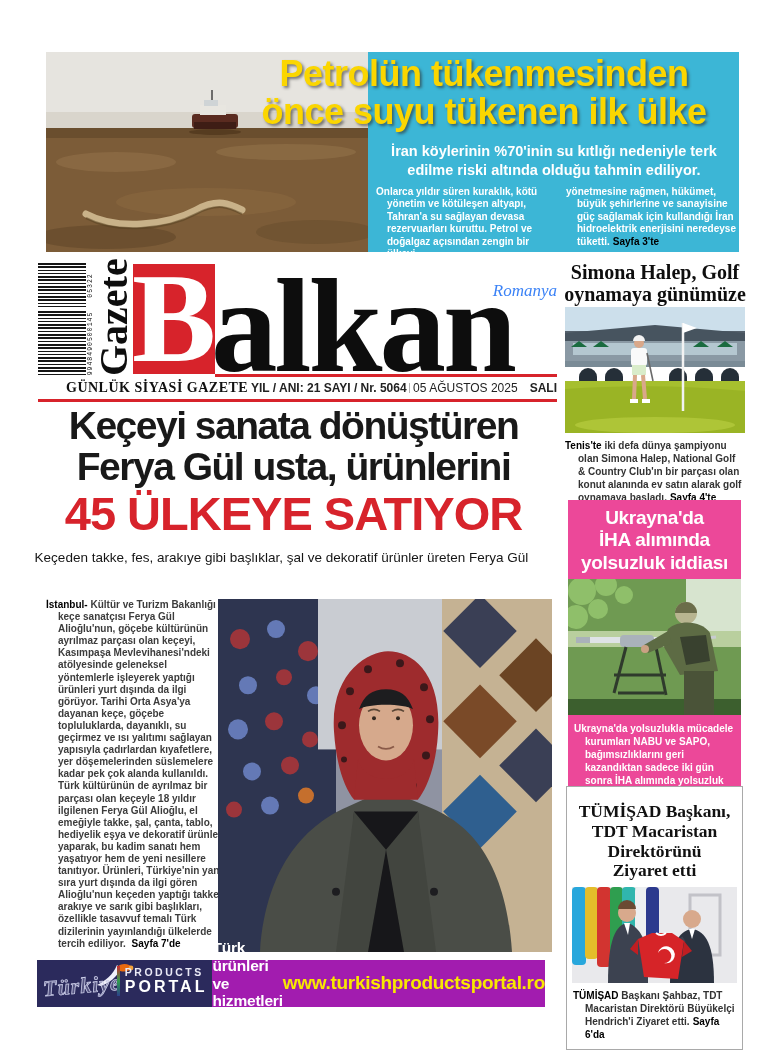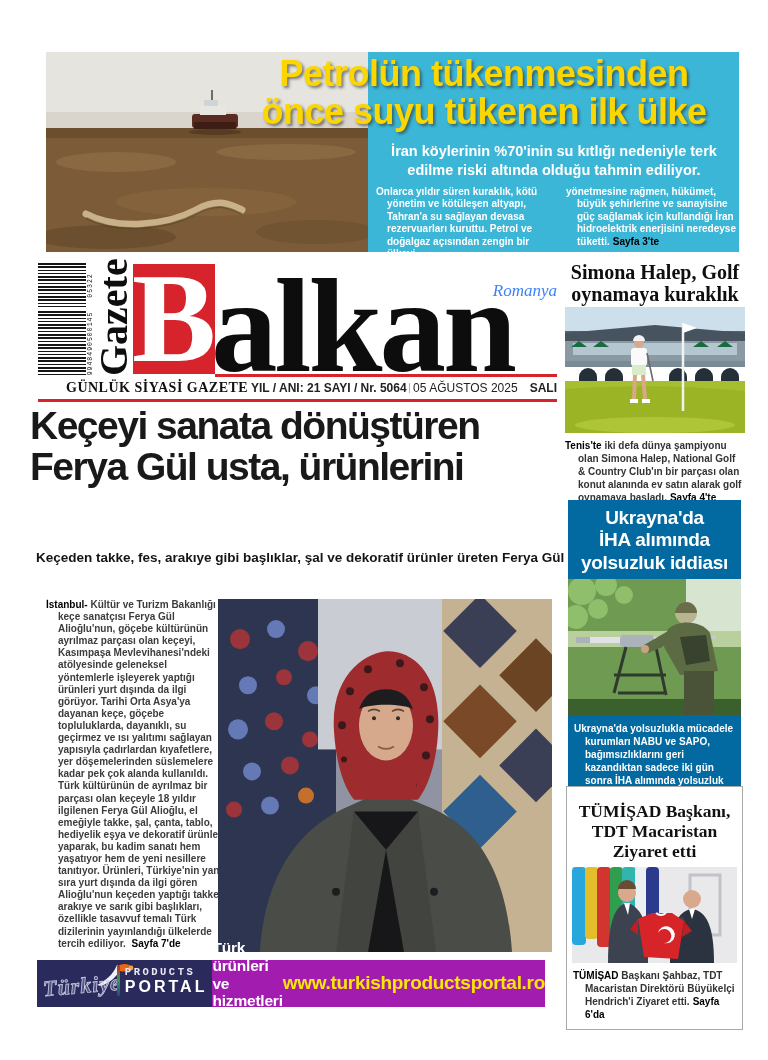--- a/index.html
+++ b/index.html
@@ -54,34 +54,34 @@
   .simona-title{left:563px;top:261px;width:184px;text-align:center;
     font-family:"Liberation Serif",serif;font-weight:bold;font-size:20px;
     line-height:1.12;color:#0e0e0e;}
   .simona-photo{left:565px;top:307px;width:180px;height:126px;display:block;}
   .simona-caption{left:565px;top:439px;width:180px;font-size:10px;font-weight:bold;
     line-height:1.3;color:#333;padding-left:13px;text-indent:-13px;box-sizing:border-box;}
   .caption-lead{color:#000;}
   .pageref{color:#000;margin-left:3px;}
 
   
-  .hl-black{left:30px;top:406px;width:527px;text-align:left;color:#191919;
+  .hl-black{left:30px;top:406px;width:527px;text-align:center;color:#191919;
     font-weight:bold;font-size:39px;line-height:1.05;letter-spacing:-1.5px;white-space:nowrap;}
   .hl-red{left:30px;top:489px;width:527px;text-align:center;color:#d7232b;
     font-weight:bold;font-size:47px;line-height:1.05;letter-spacing:-1px;white-space:nowrap;}
-  .deck{left:36px;top:549px;width:519px;text-align:center;color:#151515;
-    font-weight:bold;font-size:13.5px;line-height:1.33;white-space:nowrap;}
+  .deck{left:22px;top:549px;width:519px;text-align:center;color:#151515;
+    font-weight:normal;font-size:13.5px;line-height:1.33;white-space:nowrap;}
   .body-col{left:46px;top:599px;width:179px;height:358px;overflow:hidden;
     font-size:10px;font-weight:bold;color:#3c3c3c;line-height:1.21;
     padding-left:12px;text-indent:-12px;box-sizing:border-box;}
   .body-lead{color:#000;}
   .main-photo{left:218px;top:599px;width:334px;height:353px;display:block;}
 
   
-  .ukraine{left:568px;top:500px;width:173px;background:#0369a1;color:#fff;}
+  .ukraine{left:568px;top:500px;width:173px;background:#ec4899;color:#fff;}
   .uk-title{padding:7px 2px 5px;text-align:center;font-weight:bold;font-size:19px;
     line-height:1.18;letter-spacing:-0.3px;}
   .uk-photo{display:block;width:173px;height:136px;}
   .uk-caption{padding:7px 6px 9px;font-size:10px;font-weight:bold;line-height:1.3;
     padding-left:17px;text-indent:-11px;}
 
   
   .tumisad{left:566px;top:786px;width:177px;background:#fff;border:1px solid #a9a9a9;
     box-sizing:border-box;}
   .tu-title{padding-top:15px;text-align:center;font-family:"Liberation Serif",serif;
@@ -93,21 +93,21 @@
   
   .banner{left:37px;top:960px;width:508px;height:47px;display:flex;}
   .bn-left{width:187px;background:#2b2a5c;position:relative;overflow:hidden;}
   .turkiye-script{position:absolute;left:6px;top:13px;font-family:"Liberation Serif",serif;
     font-style:italic;font-weight:bold;font-size:22px;color:rgba(210,212,238,0.25);
     -webkit-text-stroke:0.8px #c9cbe6;transform:rotate(-5deg);letter-spacing:1px;}
   .bird{position:absolute;left:54px;top:1px;width:48px;height:26px;}
   .pp{position:absolute;right:5px;top:6px;display:flex;flex-direction:column;
     border-left:3px solid;border-image:linear-gradient(#d7232b,#2f9e4f,#2c3a8e) 1;
     padding-left:5px;}
-  .pp-products{font-size:10.5px;font-weight:bold;letter-spacing:2.5px;color:#e9e9f6;font-family:Liberation Mono, monospace;}
+  .pp-products{font-size:10.5px;font-weight:bold;letter-spacing:2.5px;color:#e9e9f6;}
   .pp-portal{font-size:16px;font-weight:bold;letter-spacing:3px;color:#fff;line-height:1.1;}
   .bn-right{flex:1;background:#a21caf;display:flex;flex-direction:row;
     align-items:center;}
   .bn-line1{color:#fff;font-weight:bold;font-size:15.5px;letter-spacing:-0.2px;line-height:1.15;}
   .bn-url{color:#f8e800;font-weight:bold;font-size:19px;letter-spacing:-0.3px;line-height:1.1;}
 </style>
 </head>
 <body>
 
 <div class="page">
@@ -160,21 +160,21 @@
   <div class="abs info-row">
     <span class="tagline">GÜNLÜK SİYASİ GAZETE</span>
     <span class="issue">YIL / ANI: 21 SAYI / Nr. 5064</span>
     <span class="vdiv"></span>
     <span class="dateline"><span>05 AĞUSTOS 2025</span><b>SALI</b></span>
   </div>
   <div class="abs red-rule"></div>
 
   <div class="abs simona-title">
     <div>Simona Halep, Golf</div>
-    <div>oynamaya kuraklık</div>
+    <div>oynamaya günümüze</div>
   </div>
   <svg class="abs simona-photo" viewBox="0 0 180 126" preserveAspectRatio="none">
     <rect x="0" y="0" width="180" height="40" fill="#ccdfeb"></rect>
     <rect x="0" y="24" width="180" height="12" fill="#55616c"></rect>
     <path d="M0,26 L90,18 L180,26 L180,36 L0,36 Z" fill="#47545f"></path>
     <rect x="0" y="34" width="180" height="20" fill="#8a99a4"></rect>
     <rect x="8" y="36" width="164" height="12" fill="#b4c7d0"></rect>
     <g fill="#1a6b3f">
       <path d="M6,40 l8,-6 l8,6 Z"></path>
         <path d="M28,40 l8,-6 l8,6 Z"></path>
@@ -205,20 +205,21 @@
         <rect x="77" y="92" width="8" height="4" fill="#fff"></rect>
       <line x1="82" y1="46" x2="88" y2="74" stroke="#6a6a6a" stroke-width="1.6"></line>
     </g>
   </svg>
   <div class="abs simona-caption"><b class="caption-lead">Tenis'te</b><span> iki defa dünya şampiyonu olan Simona Halep, National Golf &amp; Country Club'ın bir parçası olan konut alanında ev satın alarak golf oynamaya başladı.</span><b class="pageref">Sayfa 4'te</b></div>
 
   <div class="abs hl-black">
     <div>Keçeyi sanata dönüştüren</div>
     <div>Ferya Gül usta, ürünlerini</div>
   </div>
+  <div class="abs hl-red">45 ÜLKEYE SATIYOR</div>
   <div class="abs deck">
     <div>Keçeden takke, fes, arakıye gibi başlıklar, şal ve dekoratif ürünler üreten Ferya Gül</div>
   </div>
   <div class="abs body-col"><b class="body-lead">İstanbul-</b><span> Kültür ve Turizm Bakanlığı keçe sanatçısı Ferya Gül Alioğlu'nun, göçebe kültürünün ayrılmaz parçası olan keçeyi, Kasımpaşa Mevlevihanesi'ndeki atölyesinde geleneksel yöntemlerle işleyerek yaptığı ürünleri yurt dışında da ilgi görüyor. Tarihi Orta Asya'ya dayanan keçe, göçebe topluluklarda, dayanıklı, su geçirmez ve ısı yalıtımı sağlayan yapısıyla çadırlardan kıyafetlere, yer döşemelerinden süslemelere kadar pek çok alanda kullanıldı. Türk kültürünün de ayrılmaz bir parçası olan keçeyle 18 yıldır ilgilenen Ferya Gül Alioğlu, el emeğiyle takke, şal, çanta, tablo, hediyelik eşya ve dekoratif ürünler yaparak, bu kadim sanatı hem yaşatıyor hem de yeni nesillere tanıtıyor. Ürünleri, Türkiye'nin yanı sıra yurt dışında da ilgi gören Alioğlu'nun keçeden yaptığı takke, arakıye ve sarık gibi başlıkları, özellikle tasavvuf temalı Türk dizilerinin yayınlandığı ülkelerde tercih ediliyor.</span> <b class="pageref">Sayfa 7'de</b></div>
 
   <svg class="abs main-photo" viewBox="0 0 334 352" preserveAspectRatio="none">
     <rect x="0" y="0" width="334" height="352" fill="#8f93a2"></rect>
     <rect x="0" y="0" width="118" height="352" fill="#2e3550"></rect>
     <g opacity="0.85">
       <circle cx="22" cy="40" r="10" fill="#b03538"></circle>
@@ -316,20 +317,21 @@
         <rect x="116" y="92" width="30" height="44" fill="#4a5338"></rect>
       </g>
     </svg>
     <div class="uk-caption"><span>Ukrayna'da yolsuzlukla mücadele kurumları NABU ve SAPO, bağımsızlıklarını geri kazandıktan sadece iki gün sonra İHA alımında yolsuzluk yapıldığını açıkladı.</span><b class="pageref">Sayfa 8'de</b></div>
   </section>
 
   <section class="abs tumisad">
     <div class="tu-title">
       <div>TÜMİŞAD Başkanı,</div>
       <div>TDT Macaristan</div>
+      <div>Direktörünü</div>
       <div>Ziyaret etti</div>
     </div>
     <svg class="tu-photo" viewBox="0 0 165 96" preserveAspectRatio="none">
       <rect x="0" y="0" width="165" height="96" fill="#e9e9ec"></rect>
       <rect x="118" y="8" width="30" height="60" fill="none" stroke="#c2c2c8" stroke-width="3"></rect>
       <g>
         <rect x="0" y="0" width="14" height="78" rx="4" fill="#28a7dc"></rect>
         <rect x="13" y="0" width="13" height="72" rx="4" fill="#e4bd2a"></rect>
         <rect x="25" y="0" width="14" height="80" rx="4" fill="#d23430"></rect>
         <rect x="38" y="0" width="13" height="70" rx="4" fill="#2f9e4f"></rect>

